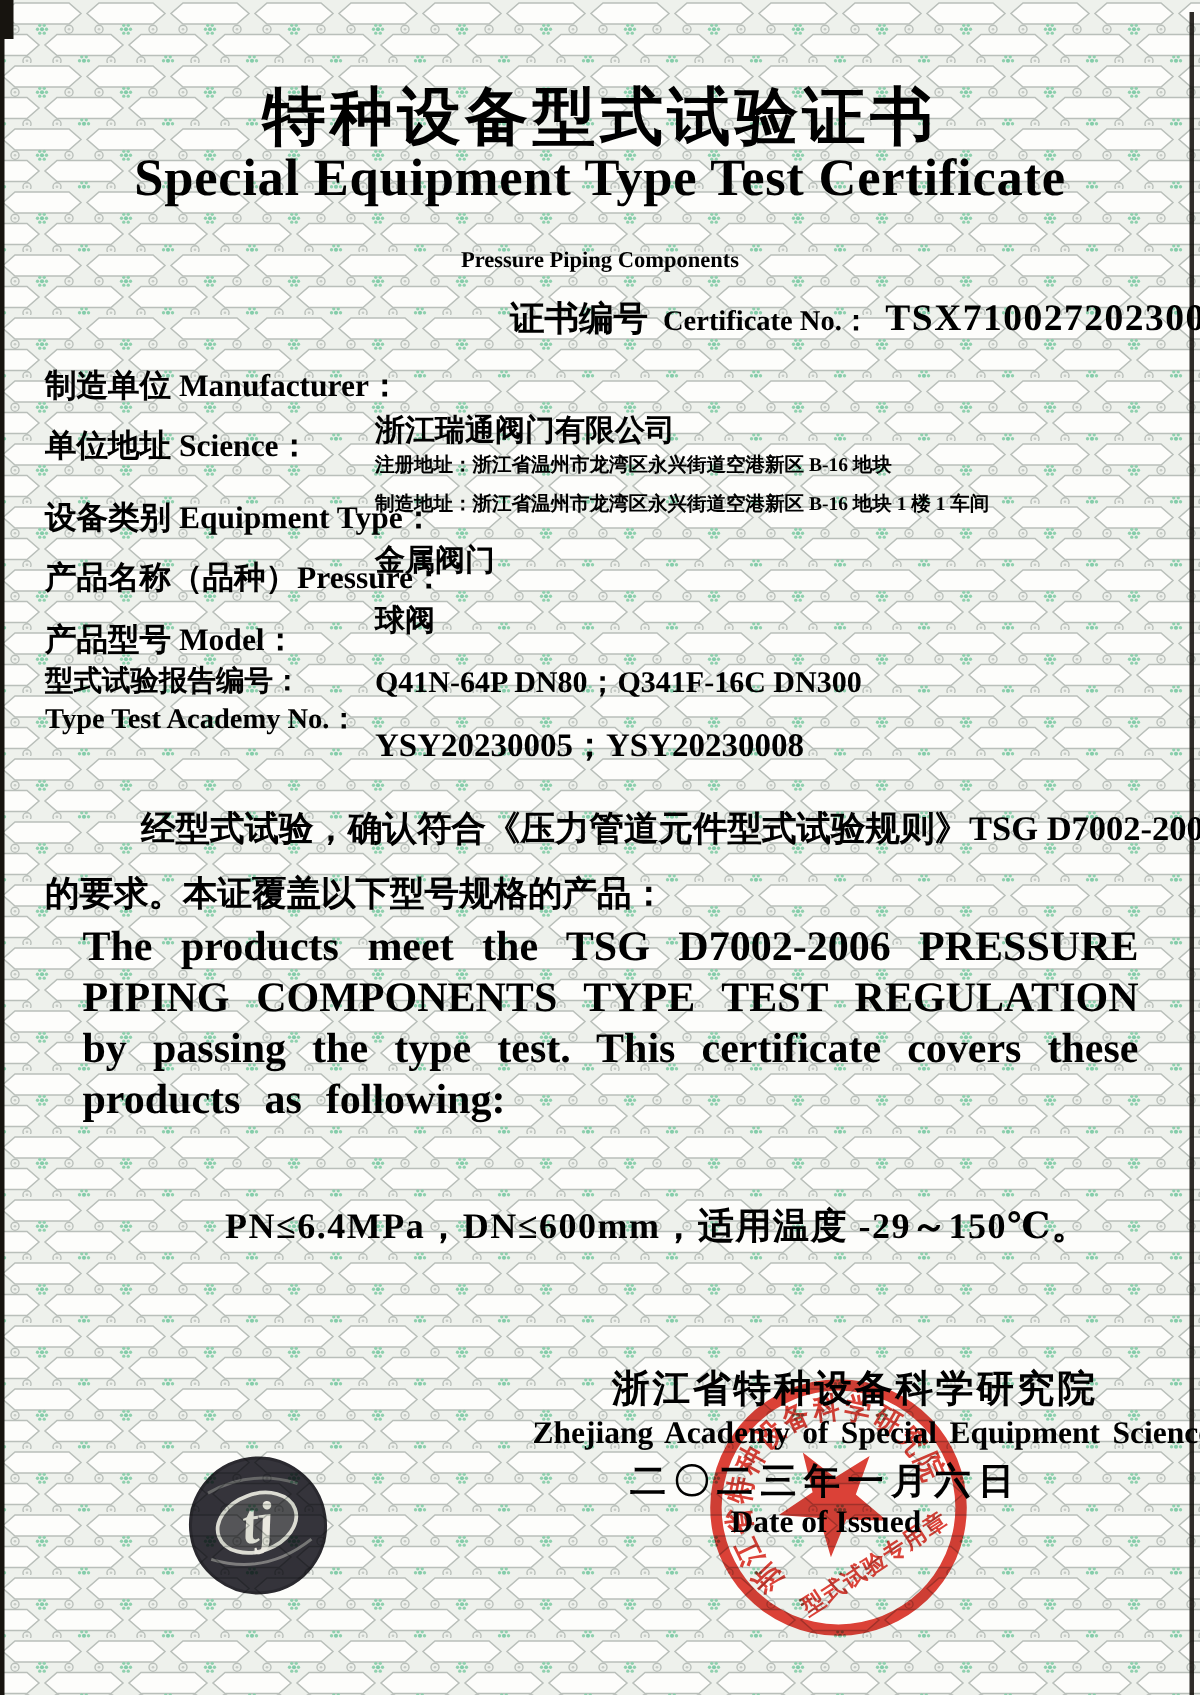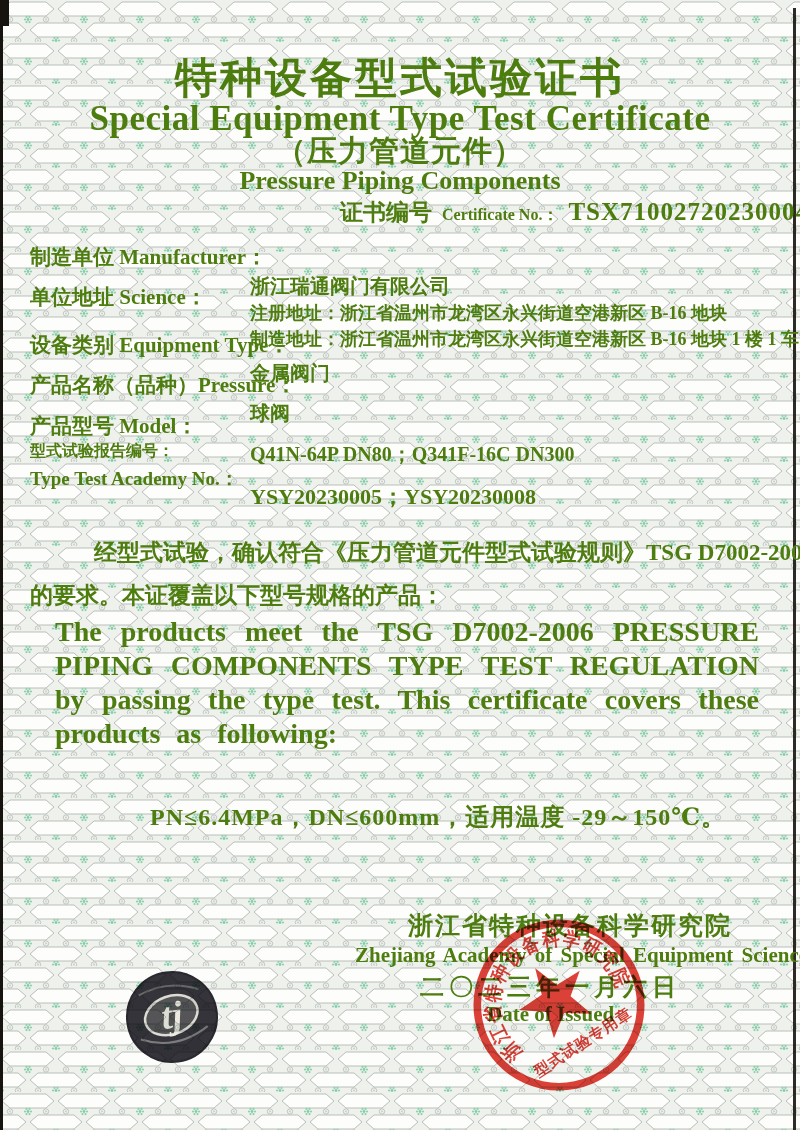--- a/index.html
+++ b/index.html
@@ -5,44 +5,44 @@
   * { margin: 0; padding: 0; box-sizing: border-box; }
   html, body { background: #888; }
   .page {
     position: relative;
     width: 800px;
     height: 1130px;
     margin: 0 auto;
     overflow: hidden;
     background: #eef1ec;
     font-family: "Liberation Serif", "DejaVu Serif", serif;
-    color: #4d7c0f;
+    color: #000000;
   }
   .bg { position: absolute; inset: 0; width: 800px; height: 1130px; }
   .edge { position: absolute; background: #17140f; }
   .edge-left   { left: 0; top: 0; width: 3px; height: 1130px; }
   .edge-right  { right: 4px; top: 8px; width: 3px; height: 1122px; opacity: .9; }
   .edge-corner { left: 0; top: 0; width: 9px; height: 26px; }
   .abs { position: absolute; white-space: nowrap; }
   .center { left: 0; width: 800px; text-align: center; }
   .b { font-weight: bold; }
 
   .title-cn   { top: 50px;  font-size: 42px; letter-spacing: 3px; }
   .title-en   { top: 99px;  font-size: 35px; letter-spacing: .5px; }
   .subtitle-cn{ top: 131px; font-size: 30px; letter-spacing: 1px; }
-  .subtitle-en{ top: 166px; font-size: 26px; }
+  .subtitle-en{ top: 166px; font-size: 15px; }
 
   .certno-row { top: 197px; left: 340px; display: flex; align-items: baseline; gap: 10px; }
   .certno-cn  { font-size: 23px; font-weight: bold; }
-  .certno-en  { font-size: 16px; font-weight: bold; }
+  .certno-en  { font-size: 19px; font-weight: bold; }
   .certno-val { font-size: 25px; font-weight: bold; letter-spacing: 1px; }
 
   .flabel { left: 30px;  font-size: 21px; font-weight: bold; }
   .fvalue { left: 250px; font-size: 20px; font-weight: bold; margin-top: 28px; }
-  .addr   { font-size: 18px; }
+  .addr   { font-size: 13px; }
 
   .para-cn { font-size: 23px; font-weight: bold; }
   .para-en {
     top: 615px; left: 55px; width: 704px;
     font-size: 28px; font-weight: bold; line-height: 34px;
     text-align: justify; word-spacing: 9px; white-space: normal;
   }
   .spec { top: 801px; left: 150px; font-size: 24px; font-weight: bold; letter-spacing: 1px; }
 
   .issuer-cn { top: 909px; left: 408px; font-size: 25px; font-weight: bold; letter-spacing: 2px; }
@@ -94,21 +94,20 @@
     </defs>
     <rect x="0" y="0" width="800" height="1130" fill="url(#guilloche)"></rect>
   </svg>
 
   <div class="edge edge-left"></div>
   <div class="edge edge-right"></div>
   <div class="edge edge-corner"></div>
 
   <div class="abs center b title-cn">特种设备型式试验证书</div>
   <div class="abs center b title-en">Special Equipment Type Test Certificate</div>
-  <div class="abs center b subtitle-cn">（压力管道元件）</div>
   <div class="abs center b subtitle-en">Pressure Piping Components</div>
 
   <div class="abs certno-row">
     <span class="certno-cn">证书编号</span>
     <span class="certno-en">Certificate No.：</span>
     <span class="certno-val">TSX71002720230004</span>
   </div>
 
   <div class="abs flabel" style="top:243px">制造单位 Manufacturer：</div>
   <div class="abs fvalue" style="top:245px">浙江瑞通阀门有限公司</div>
@@ -119,21 +118,21 @@
 
   <div class="abs flabel" style="top:331px">设备类别 Equipment Type：</div>
   <div class="abs fvalue" style="top:332px">金属阀门</div>
 
   <div class="abs flabel" style="top:371px">产品名称（品种）Pressure：</div>
   <div class="abs fvalue" style="top:372px">球阀</div>
 
   <div class="abs flabel" style="top:412px">产品型号 Model：</div>
   <div class="abs fvalue" style="top:413px">Q41N-64P DN80；Q341F-16C DN300</div>
 
-  <div class="abs flabel" style="top:441px;font-size:16px">型式试验报告编号：</div>
+  <div class="abs flabel" style="top:441px;font-size:19px">型式试验报告编号：</div>
   <div class="abs flabel" style="top:466px;font-size:19px">Type Test Academy No.：</div>
   <div class="abs fvalue" style="top:454px;font-size:22px">YSY20230005；YSY20230008</div>
 
   <div class="abs para-cn" style="top:537px;left:94px">经型式试验，确认符合《压力管道元件型式试验规则》TSG D7002-2006</div>
   <div class="abs para-cn" style="top:580px;left:30px">的要求。本证覆盖以下型号规格的产品：</div>
   <div class="abs para-en">The products meet the TSG D7002-2006 PRESSURE PIPING COMPONENTS TYPE TEST REGULATION by passing the type test. This certificate covers these products as following:</div>
 
   <div class="abs spec">PN≤6.4MPa，DN≤600mm，适用温度 -29～150℃。</div>
 
   <div class="abs issuer-cn">浙江省特种设备科学研究院</div>

